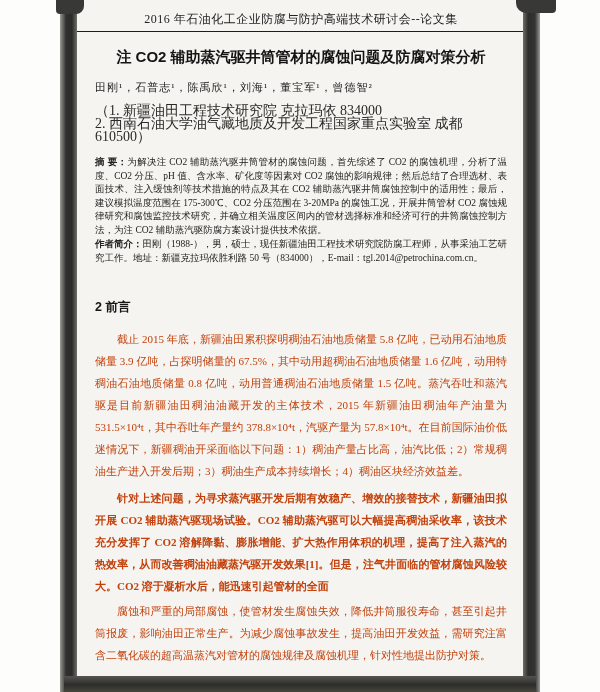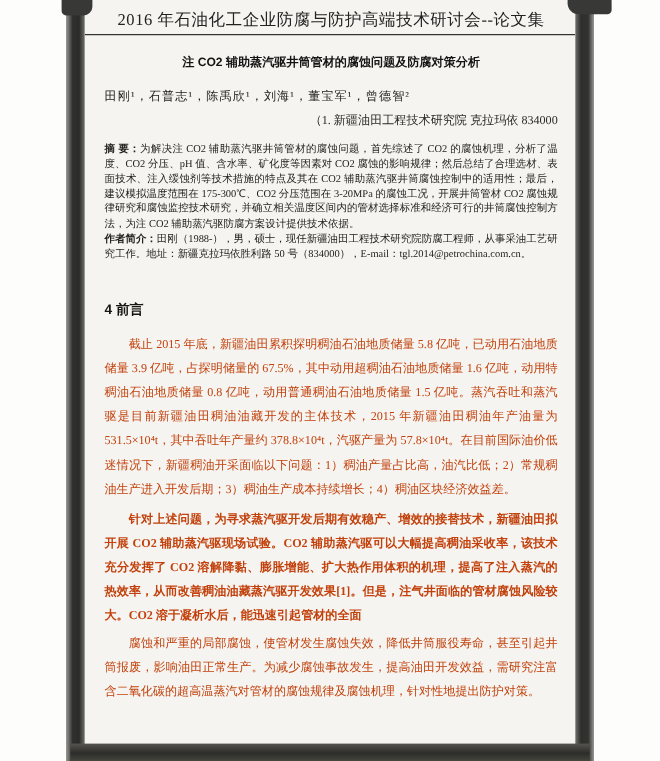--- a/index.html
+++ b/index.html
@@ -39,53 +39,53 @@
   .band-bottom {
     left: 64px; top: 676px; width: 472px; height: 16px;
     background: linear-gradient(180deg, #55544f 0%, #2c2c2a 55%, #47473f 100%);
   }
   .smudge { position: absolute; z-index: 4; background: #383836; }
   .smudge-tl { left: 56px; top: 0; width: 28px; height: 14px; border-radius: 0 0 8px 4px; }
   .smudge-tr { left: 516px; top: 0; width: 40px; height: 13px; border-radius: 0 0 4px 10px; }
 
   
   .header-line {
-    font-size: 15px;
+    font-size: 12px;
     letter-spacing: 0.5px;
     text-align: center;
     line-height: 14px;
     margin-top: 4px;
     color: #222;
   }
   .header-rule {
     border: 0;
     border-top: 1.5px solid #1d1d1b;
     margin: 5px -16px 0 -18px;
   }
 
   
   .paper-title {
     font-family: "Liberation Sans", sans-serif;
     font-weight: bold;
-    font-size: 11px;
+    font-size: 15px;
     line-height: 20px;
     text-align: center;
     margin-top: 15px;
     color: #141414;
   }
   .authors {
     font-size: 11px;
     text-align: left;
     margin-top: 13px;
     letter-spacing: 1px;
   }
   .affil {
-    font-size: 11px;
+    font-size: 14px;
     line-height: 13px;
-    text-align: right;
+    text-align: left;
     color: #2a2a28;
   }
   .affil-first { margin-top: 9px; }
 
   
   .small-block {
     font-size: 9.5px;
     line-height: 13.5px;
     text-align: justify;
     color: #222220;
@@ -120,27 +120,28 @@
   <div class="page">
 
     <div class="header-line">2016 年石油化工企业防腐与防护高端技术研讨会--论文集</div>
     <hr class="header-rule">
 
     <h1 class="paper-title">注 CO2 辅助蒸汽驱井筒管材的腐蚀问题及防腐对策分析</h1>
 
     <div class="authors">田刚¹，石普志¹，陈禹欣¹，刘海¹，董宝军¹，曾德智²</div>
 
     <div class="affil affil-first">（1. 新疆油田工程技术研究院 克拉玛依 834000</div>
+    <div class="affil">2. 西南石油大学油气藏地质及开发工程国家重点实验室 成都 610500）</div>
 
     <p class="small-block abstract"><span class="label">摘 要：</span><span>为解决注 CO2 辅助蒸汽驱井筒管材的腐蚀问题，首先综述了 CO2 的腐蚀机理，分析了温度、CO2 分压、pH 值、含水率、矿化度等因素对 CO2 腐蚀的影响规律；然后总结了合理选材、表面技术、注入缓蚀剂等技术措施的特点及其在 CO2 辅助蒸汽驱井筒腐蚀控制中的适用性；最后，建议模拟温度范围在 175-300℃、CO2 分压范围在 3-20MPa 的腐蚀工况，开展井筒管材 CO2 腐蚀规律研究和腐蚀监控技术研究，并确立相关温度区间内的管材选择标准和经济可行的井筒腐蚀控制方法，为注 CO2 辅助蒸汽驱防腐方案设计提供技术依据。</span></p>
 
 
     <p class="small-block bio"><span class="label">作者简介：</span><span>田刚（1988-），男，硕士，现任新疆油田工程技术研究院防腐工程师，从事采油工艺研究工作。地址：新疆克拉玛依胜利路 50 号（834000），E-mail：tgl.2014@petrochina.com.cn。</span></p>
 
-    <h2 class="section-heading">4 前言</h2>
+    <h2 class="section-heading">2 前言</h2>
 
     <p class="body-para para-1">截止 2015 年底，新疆油田累积探明稠油石油地质储量 5.8 亿吨，已动用石油地质储量 3.9 亿吨，占探明储量的 67.5%，其中动用超稠油石油地质储量 1.6 亿吨，动用特稠油石油地质储量 0.8 亿吨，动用普通稠油石油地质储量 1.5 亿吨。蒸汽吞吐和蒸汽驱是目前新疆油田稠油油藏开发的主体技术，2015 年新疆油田稠油年产油量为 531.5×10⁴t，其中吞吐年产量约 378.8×10⁴t，汽驱产量为 57.8×10⁴t。在目前国际油价低迷情况下，新疆稠油开采面临以下问题：1）稠油产量占比高，油汽比低；2）常规稠油生产进入开发后期；3）稠油生产成本持续增长；4）稠油区块经济效益差。</p>
 
     <p class="body-para para-2">针对上述问题，为寻求蒸汽驱开发后期有效稳产、增效的接替技术，新疆油田拟开展 CO2 辅助蒸汽驱现场试验。CO2 辅助蒸汽驱可以大幅提高稠油采收率，该技术充分发挥了 CO2 溶解降黏、膨胀增能、扩大热作用体积的机理，提高了注入蒸汽的热效率，从而改善稠油油藏蒸汽驱开发效果[1]。但是，注气井面临的管材腐蚀风险较大。CO2 溶于凝析水后，能迅速引起管材的全面</p>
 
     <p class="body-para para-3">腐蚀和严重的局部腐蚀，使管材发生腐蚀失效，降低井筒服役寿命，甚至引起井筒报废，影响油田正常生产。为减少腐蚀事故发生，提高油田开发效益，需研究注富含二氧化碳的超高温蒸汽对管材的腐蚀规律及腐蚀机理，针对性地提出防护对策。</p>
 
   </div>
 
   <div class="band band-left"></div>

